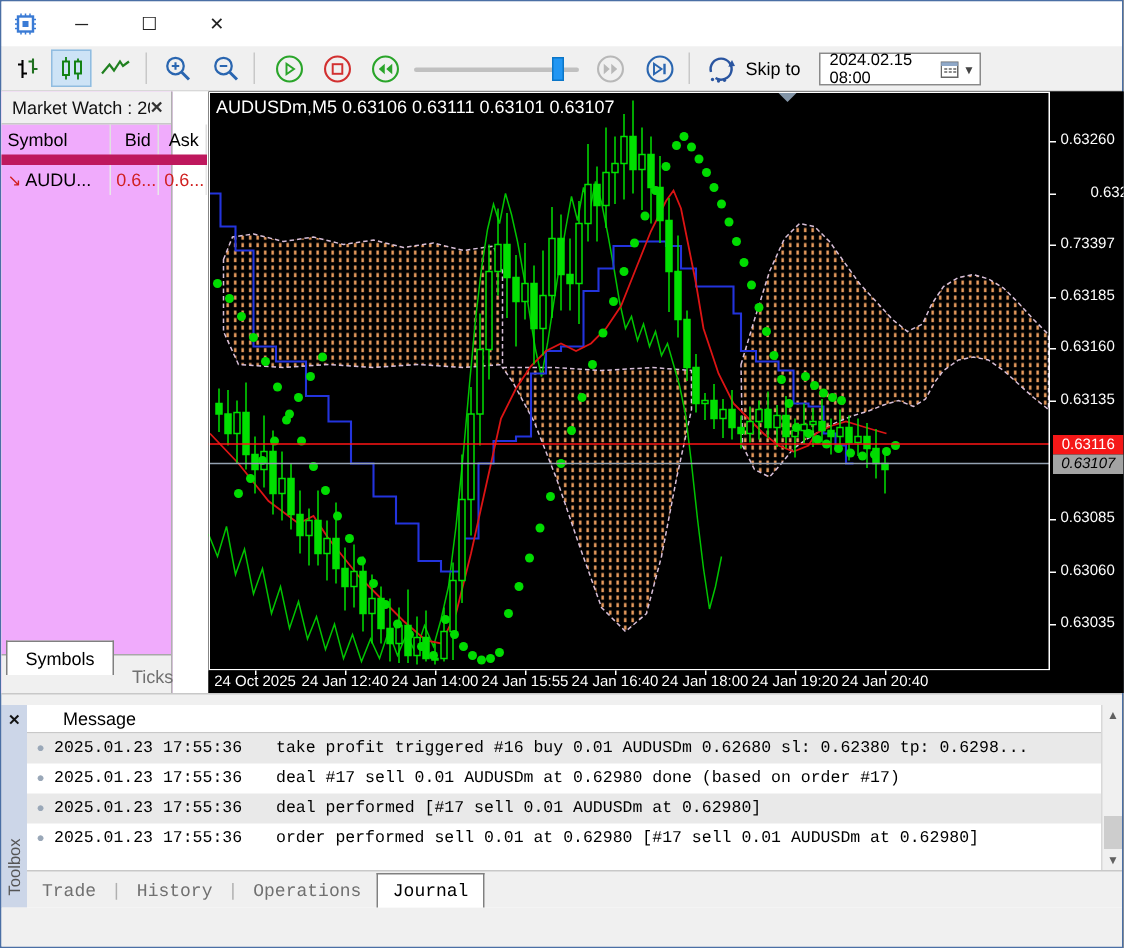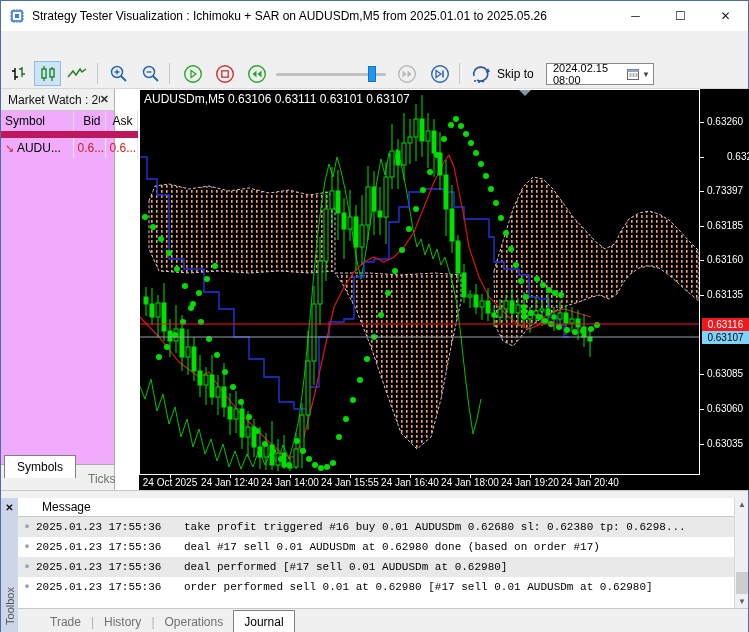--- a/index.html
+++ b/index.html
@@ -11,21 +11,21 @@
 .app-icon { width:16px; height:16px; margin-right:7px; }
 .title-text { font-size:12px; color:#000; flex:1; white-space:nowrap; overflow:hidden; }
 .win-btns { display:flex; height:100%; }
 .win-btn { width:45px; height:100%; display:flex; align-items:center; justify-content:center; font-size:12px; color:#222; }
 
 
 .menubar { height:22px; background:#f0f0f0; display:flex; align-items:center; padding-left:4px; border-bottom:1px solid #e2e2e2; flex:0 0 auto; }
 .menu-item { font-size:12px; color:#000; padding:2px 12px; }
 
 
-.toolbar { height:30px; background:#f0f0f0; position:relative; flex:0 0 auto; border-bottom:1px solid #d8d8d8;margin-top:28px; }
+.toolbar { height:30px; background:#f0f0f0; position:relative; flex:0 0 auto; border-bottom:1px solid #d8d8d8; }
 .tb-btn { position:absolute; top:2px; width:27px; height:25px; display:flex; align-items:center; justify-content:center; border:1px solid transparent; }
 .tb-btn.selected { background:#cde3f6; border:1px solid #90bce0; }
 .tb-sep { position:absolute; top:4px; width:1px; height:21px; background:#c8c8c8; }
 .slider-track { position:absolute; left:275px; top:14px; width:110px; height:3px; background:#c0c0c0; border-radius:2px; }
 .slider-handle { position:absolute; left:92px; top:-7px; width:8px; height:16px; background:#2196f3; border:1px solid #0b76c8; }
 .skipto-label { position:absolute; left:496px; top:8px; font-size:12px; color:#000; }
 .datebox { position:absolute; left:545px; top:4px; width:108px; height:22px; background:#fff; border:1px solid #8a8a8a; display:flex; align-items:center; padding:0 3px 0 6px; }
 .datebox .val { font-size:11px; color:#000; flex:1; }
 .cal-arrow { font-size:8px; color:#444; margin-left:2px; }
 
@@ -47,21 +47,21 @@
 
 .chart-area { position:absolute; left:138px; top:0; width:611px; height:401px; background:#000; }
 .plot { position:absolute; left:0; top:0; width:561px; height:386px; }
 .plot svg { display:block; }
 .chart-head { position:absolute; left:5px; top:3px; font-size:12px; color:#fff; z-index:5; }
 .price-axis { position:absolute; left:561px; top:0; width:50px; height:386px; background:#000; }
 .axis-label { position:absolute; left:7px; font-size:10px; color:#fff; }
 .axis-tick { position:absolute; left:0; width:4px; height:1px; background:#fff; }
 .price-badge { position:absolute; left:2px; width:47px; height:13px; font-size:10px; text-align:center; line-height:13px; }
 .badge-ask { background:#f51818; color:#fff; }
-.badge-bid { background:#7dd3fc; color:#000; }
+.badge-bid { background:#a3a3a3; color:#000;font-style:italic; }
 .time-axis { position:absolute; left:0; top:386px; width:611px; height:15px; background:#000; }
 .time-label { position:absolute; top:2px; width:66px; text-align:center; font-size:10px; color:#fff; white-space:nowrap; }
 .time-tick { position:absolute; top:0; width:1px; height:3px; background:#fff; }
 
 
 .splitter { height:8px; background:#f0f0f0; flex:0 0 auto; border-top:1px solid #c8c8c8; }
 
 
 .journal-wrap { height:135px; display:flex; flex:0 0 auto; }
 .toolbox-strip { width:17px; background:#ccd6e8; display:flex; flex-direction:column; align-items:center; flex:0 0 auto; }
@@ -71,38 +71,37 @@
 .j-header { height:19px; border-bottom:1px solid #c8c8c8; display:flex; align-items:center; padding-left:24px; background:#fff; }
 .j-header-text { font-size:12px; color:#000; }
 .j-rows { flex:1; overflow:hidden; }
 .j-row { height:20px; display:flex; align-items:center; font-family:"Liberation Mono","DejaVu Sans Mono",monospace; font-size:11px; color:#000; white-space:nowrap; }
 .j-row.alt { background:#e9e9e9; }
 .j-bullet { width:18px; text-align:center; color:#9aa8b8; font-size:9px; flex:0 0 auto; }
 .j-time { width:148px; flex:0 0 auto; }
 .j-scroll { position:absolute; right:0; top:0; width:14px; height:110px; background:#f0f0f0; border-left:1px solid #d8d8d8; }
 .j-scroll .arr { position:absolute; left:0; width:14px; height:13px; text-align:center; font-size:8px; color:#606060; line-height:13px; }
 .j-thumb { position:absolute; left:1px; width:12px; height:22px; background:#cdcdcd; bottom:14px; }
-.bottom-tabs { height:25px; background:#f0f0f0; border-top:1px solid #c8c8c8; display:flex; align-items:flex-end; padding-left:22px; flex:0 0 auto; }
+.bottom-tabs { height:25px; background:#f0f0f0; border-top:1px solid #c8c8c8; display:flex; align-items:flex-end; flex:0 0 auto;font-family:Liberation Mono, monospace; }
 .btab { font-size:12px; color:#707070; padding:4px 10px; }
 .btab-sep { color:#b0b0b0; padding:4px 0; font-size:12px; }
 .btab.active { background:#fff; color:#000; border:1px solid #808080; border-bottom:none; }
 .statusbar { height:6px; background:#f0f0f0; flex:1; }
 </style>
 </head>
 <body>
 
 <div class="window">
 
   <div class="titlebar">
     <svg class="app-icon" viewBox="0 0 16 16">
       <rect x="3" y="3" width="10" height="10" fill="none" stroke="#3a7bd5" stroke-width="1.6"></rect>
       <rect x="6" y="6" width="4" height="4" fill="#3a7bd5"></rect>
       <path d="M5,1 v2 M8,1 v2 M11,1 v2 M5,13 v2 M8,13 v2 M11,13 v2 M1,5 h2 M1,8 h2 M1,11 h2 M13,5 h2 M13,8 h2 M13,11 h2" stroke="#3a7bd5" stroke-width="1"></path>
     </svg>
-    <div class="title-text">Strategy Tester Visualization : Ichimoku + SAR on AUDUSDm,M5 from 2025.01.01 to 2025.05.26</div>
     <div class="win-btns">
       <div class="win-btn">─</div>
       <div class="win-btn">☐</div>
       <div class="win-btn">✕</div>
     </div>
   </div>
 
 
   <div class="toolbar">
     <div class="tb-btn" style="left:4px">

